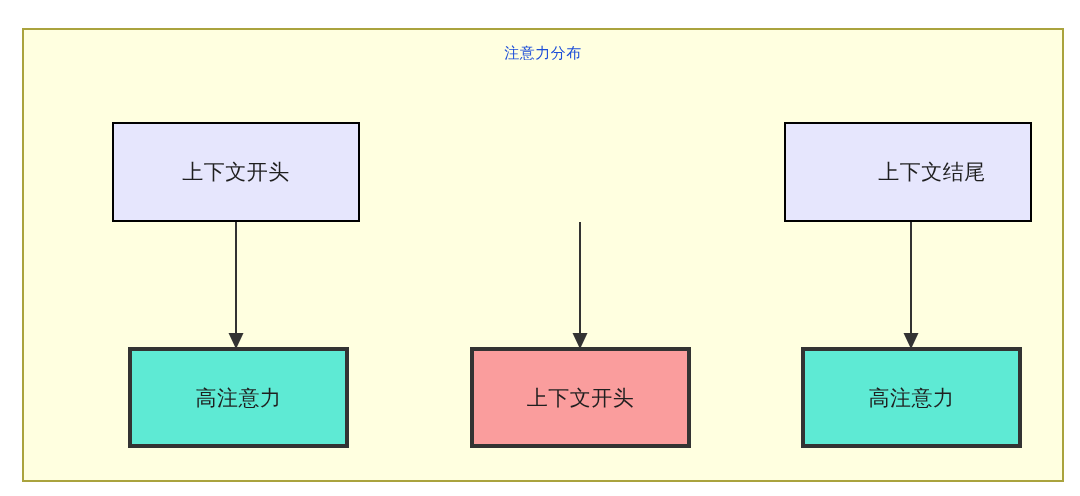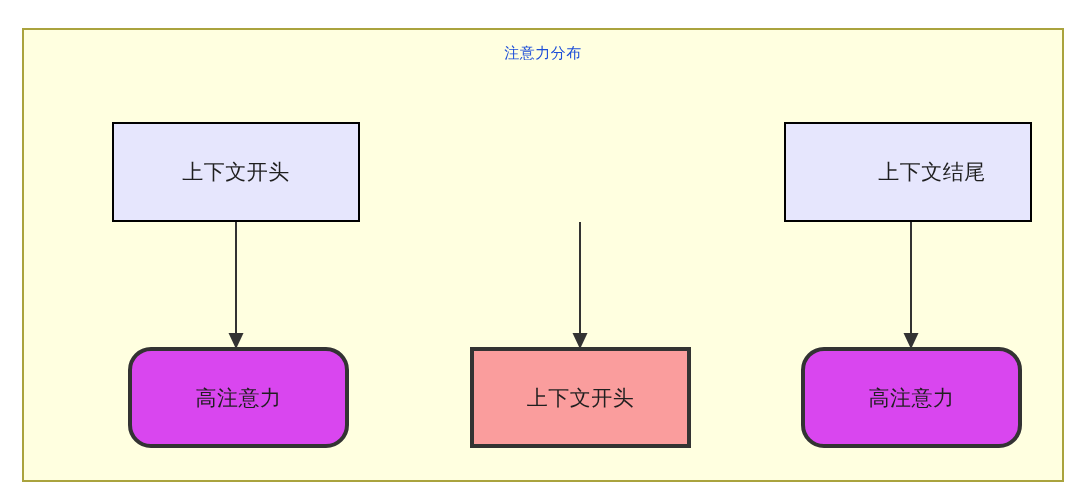--- a/index.html
+++ b/index.html
@@ -69,21 +69,21 @@
     top: 92px;
   }
 
   .node-result {
     width: 221px;
     height: 101px;
     border: 4px solid #333333;
     top: 317px;
   }
 
-  .fill-high { background: #d946ef; border-radius: 23px; }
+  .fill-high { background: #5eead4; }
   .fill-low  { background: #fa9d9d; }
 
   
   .col-1.node-source { left: 88px; }
   .col-2.node-source { left: 430px; }
   .col-3.node-source { left: 760px; padding-left: 48px; }
 
   .col-1.node-result { left: 104px; }
   .col-2.node-result { left: 446px; }
   .col-3.node-result { left: 777px; }

